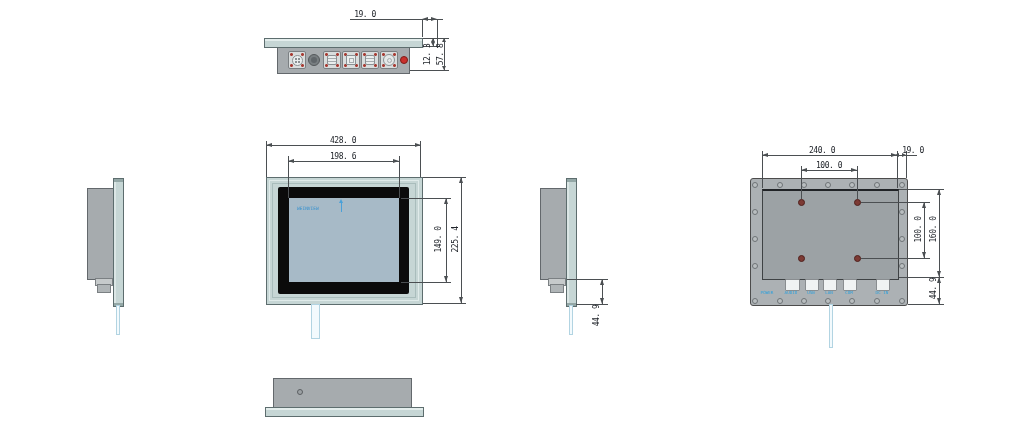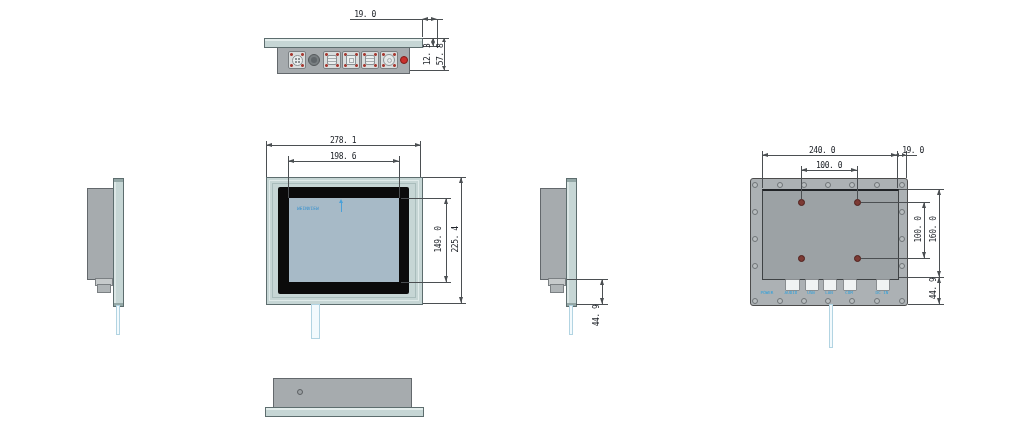--- a/index.html
+++ b/index.html
@@ -120,21 +120,21 @@
     <div class="slabel" style="left:297px;top:205px">WEINVIEW</div>
     <div class="bluearrow" style="left:341px;top:202px;height:10px"></div>
     <div class="ar bu" style="left:339px;top:199px"></div>
     <div class="cable" style="left:311px;top:304px;width:7px;height:33px"></div>
 
     <div class="vl" style="left:266px;top:141px;height:36px"></div>
     <div class="vl" style="left:420px;top:141px;height:36px"></div>
     <div class="hl" style="left:266px;top:145px;width:155px"></div>
     <div class="ar l" style="left:266px;top:143px"></div>
     <div class="ar r" style="left:415px;top:143px"></div>
-    <div class="dim" style="left:323px;top:136px;width:40px">278. 1</div>
+    <div class="dim" style="left:323px;top:136px;width:40px">428. 0</div>
 
     <div class="vl" style="left:288px;top:156px;height:42px"></div>
     <div class="vl" style="left:399px;top:156px;height:42px"></div>
     <div class="hl" style="left:288px;top:161px;width:111px"></div>
     <div class="ar l" style="left:288px;top:159px"></div>
     <div class="ar r" style="left:393px;top:159px"></div>
     <div class="dim" style="left:323px;top:152px;width:40px">198. 6</div>
 
     <div class="hl" style="left:423px;top:177px;width:43px"></div>
     <div class="hl" style="left:423px;top:303px;width:43px"></div>

